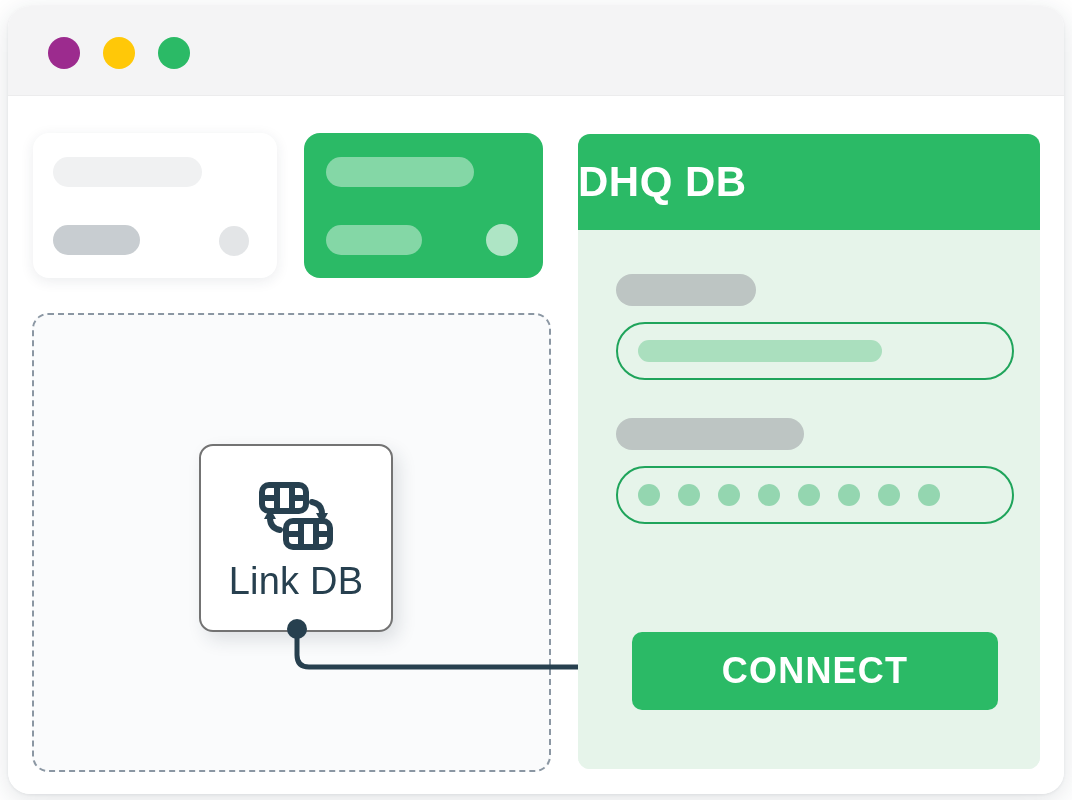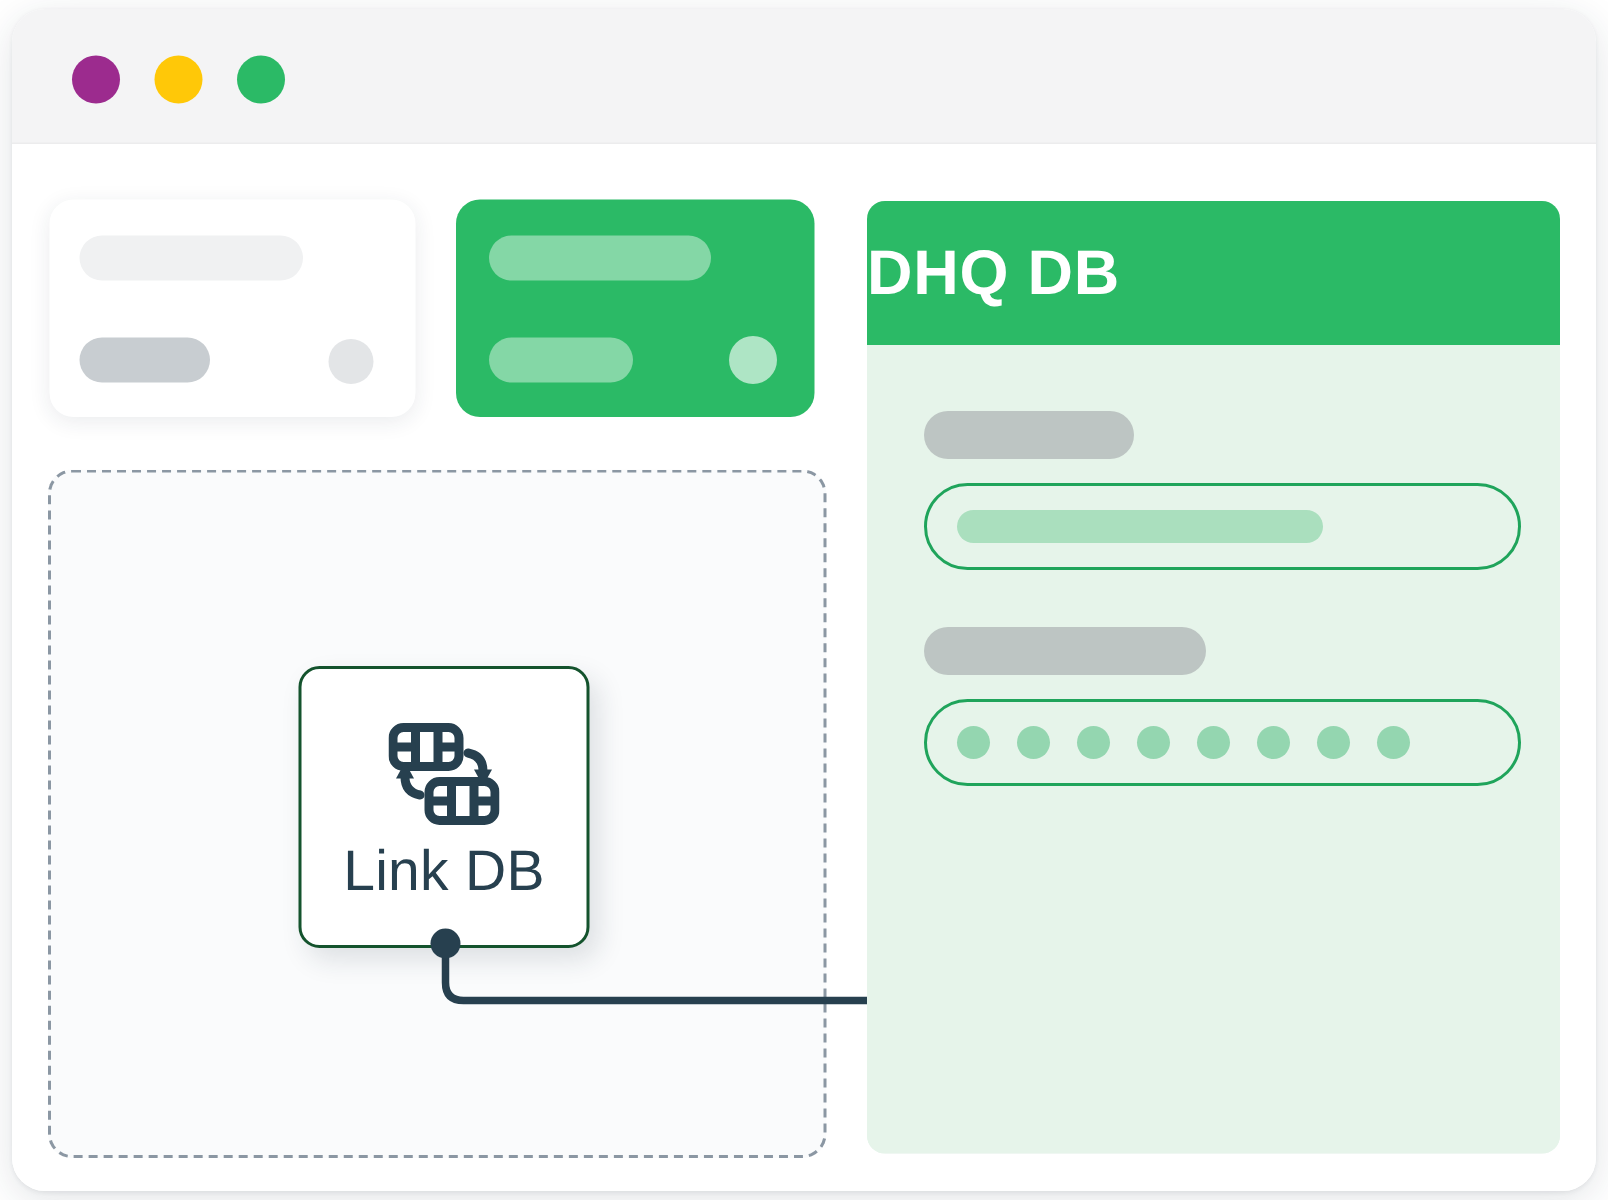--- a/index.html
+++ b/index.html
@@ -133,21 +133,21 @@
   }
 
   
   .node-card {
     position: absolute;
     left: 191px;
     top: 347px;
     width: 194px;
     height: 188px;
     background: #ffffff;
-    border: 2px solid #14532d;
+    border: 2px solid #737373;
     border-radius: 14px;
     box-sizing: border-box;
     box-shadow: 6px 8px 18px rgba(31,45,61,0.13);
     display: flex;
     flex-direction: column;
     align-items: center;
     justify-content: center;
   }
   .node-icon {
     margin-top: 6px;
@@ -349,17 +349,18 @@
             <span class="pw-dot"></span>
             <span class="pw-dot"></span>
             <span class="pw-dot"></span>
             <span class="pw-dot"></span>
             <span class="pw-dot"></span>
             <span class="pw-dot"></span>
             <span class="pw-dot"></span>
           </span>
         </div>
 
+        <button class="connect-button">CONNECT</button>
       </div>
     </div>
 
   </div>
 </div>
 
 </body></html>

